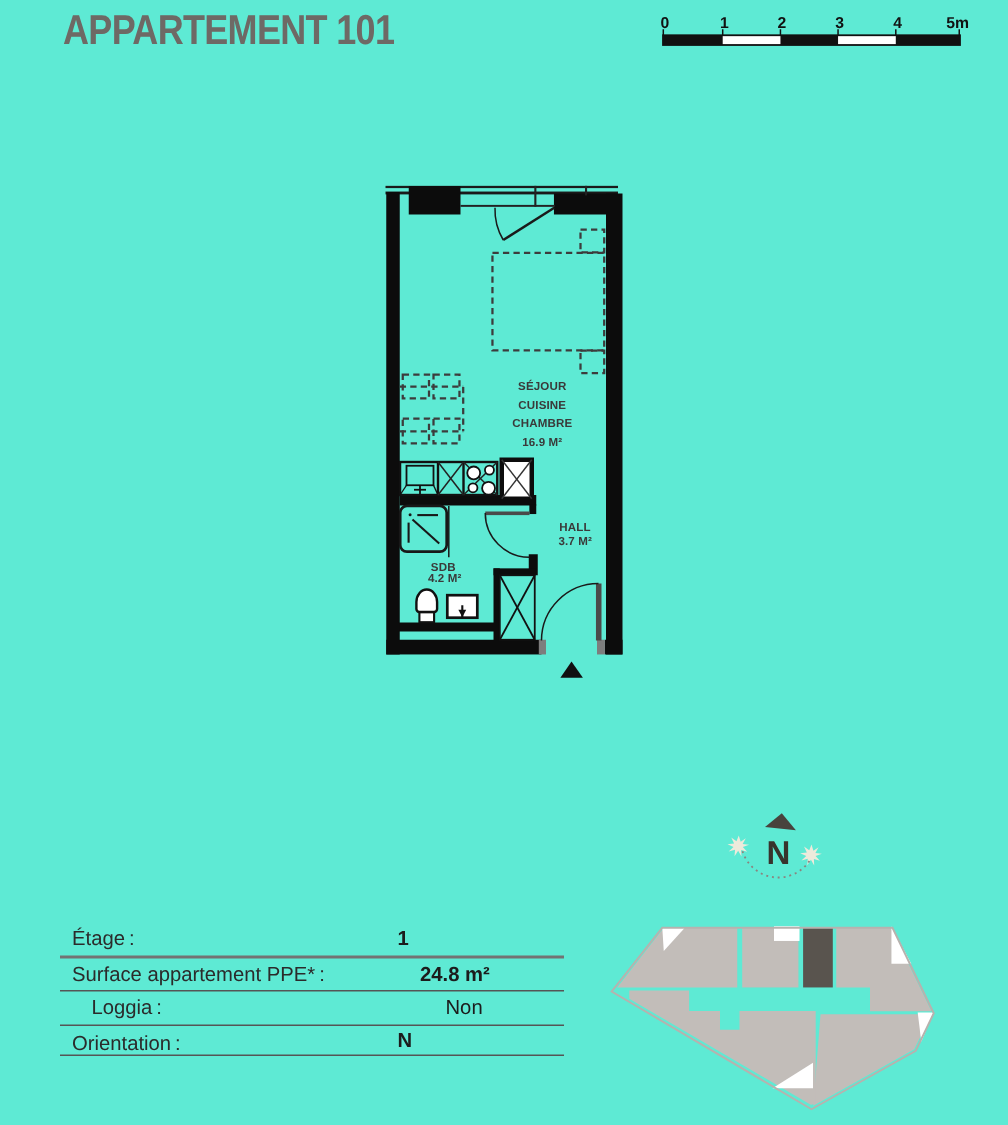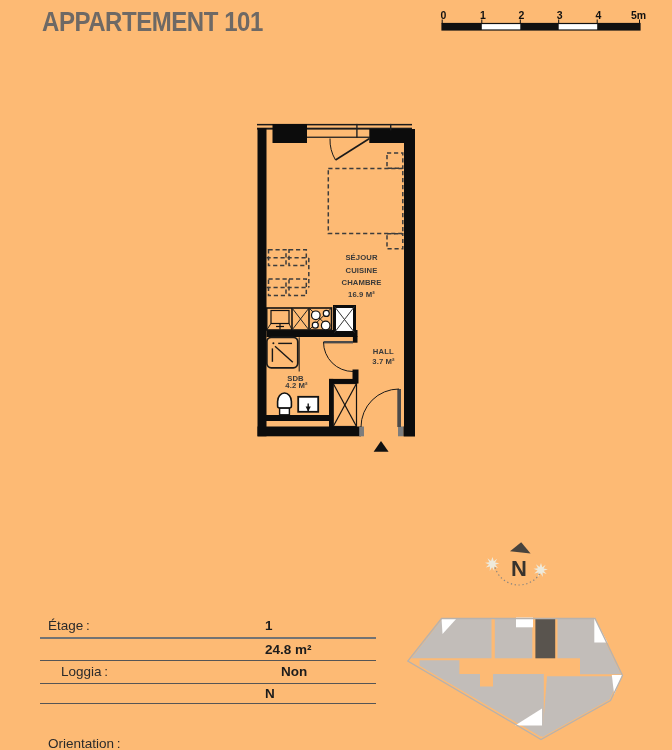--- a/index.html
+++ b/index.html
@@ -1,16 +1,16 @@
 <!DOCTYPE html>
 <html><head>
 <meta charset="utf-8">
 <style>
   html,body{margin:0;padding:0;background:#ffffff;}
-  #page{position:relative;width:672px;height:750px;background:#fdba74;overflow:hidden;
+  #page{position:relative;width:672px;height:750px;background:#5eead4;overflow:hidden;
         font-family:"Liberation Sans", sans-serif;}
   .abs{position:absolute;}
 </style>
 </head>
 <body>
 <div id="page">
 
   <div class="abs" style="left:42px;top:5px;font-size:24px;font-weight:bold;color:#6e6965;letter-spacing:-0.45px;transform:scaleY(1.16);transform-origin:0 0;">APPARTEMENT&nbsp;101</div>
 
   <svg class="abs" style="left:0;top:0;" width="672" height="40" viewBox="0 0 672 40">
@@ -193,28 +193,29 @@
 
     <path d="M381,441 L388.6,451.8 L373.6,451.8 Z" fill="#111"></path>
   </svg>
 
   <div class="abs" style="left:40px;top:615px;width:336px;font-size:13.5px;color:#2b2b2b;">
     <div style="position:relative;height:21.8px;border-bottom:2px solid #737373;">
       <span style="position:absolute;left:8px;top:3px;">Étage :</span>
       <span style="position:absolute;left:225px;top:3px;font-weight:bold;color:#1c1c1c;">1</span>
     </div>
     <div style="position:relative;height:21.3px;border-bottom:1px solid #555;">
-      <span style="position:absolute;left:225px;top:3px;font-weight:bold;color:#1c1c1c;">24.8 m²</span>
+      <span style="position:absolute;left:8px;top:3px;">Surface appartement PPE* :</span>
+      <span style="position:absolute;left:240px;top:3px;font-weight:bold;color:#1c1c1c;">24.8 m²</span>
     </div>
     <div style="position:relative;height:21.5px;border-bottom:1px solid #555;">
       <span style="position:absolute;left:8px;top:3px;margin-left:13px;">Loggia :</span>
-      <span style="position:absolute;left:209px;top:3px;font-weight:bold;color:#1c1c1c;padding-left:32px;">Non</span>
+      <span style="position:absolute;left:225px;top:3px;font-weight:normal;color:#1c1c1c;padding-left:32px;">Non</span>
     </div>
     <div style="position:relative;height:19.3px;border-bottom:1px solid #555;">
-      <span style="position:absolute;left:8px;top:4px;margin-top:48px;">Orientation :</span>
+      <span style="position:absolute;left:8px;top:4px;">Orientation :</span>
       <span style="position:absolute;left:225px;top:2px;font-weight:bold;color:#1c1c1c;">N</span>
     </div>
   </div>
 
   <svg class="abs" style="left:0;top:530px;" width="672" height="220" viewBox="0 530 672 220">
 
     <path d="M492.5,557 l1.3,4.2 3.4,-2.4 -2.1,3.8 4.3,0.6 -4.2,1.5 2.9,3.2 -4,-1.3 0.2,4.4 -2.2,-3.8 -2.4,3.7 0.3,-4.4 -4.2,1.1 3.2,-3 -4,-1.8 4.4,-0.5 -1.9,-4 3.5,2.6 Z" fill="#eeeadb"></path>
 
     <path d="M541,563 l1.3,4.2 3.4,-2.4 -2.1,3.8 4.3,0.6 -4.2,1.5 2.9,3.2 -4,-1.3 0.2,4.4 -2.2,-3.8 -2.4,3.7 0.3,-4.4 -4.2,1.1 3.2,-3 -4,-1.8 4.4,-0.5 -1.9,-4 3.5,2.6 Z" fill="#eeeadb"></path>
 

